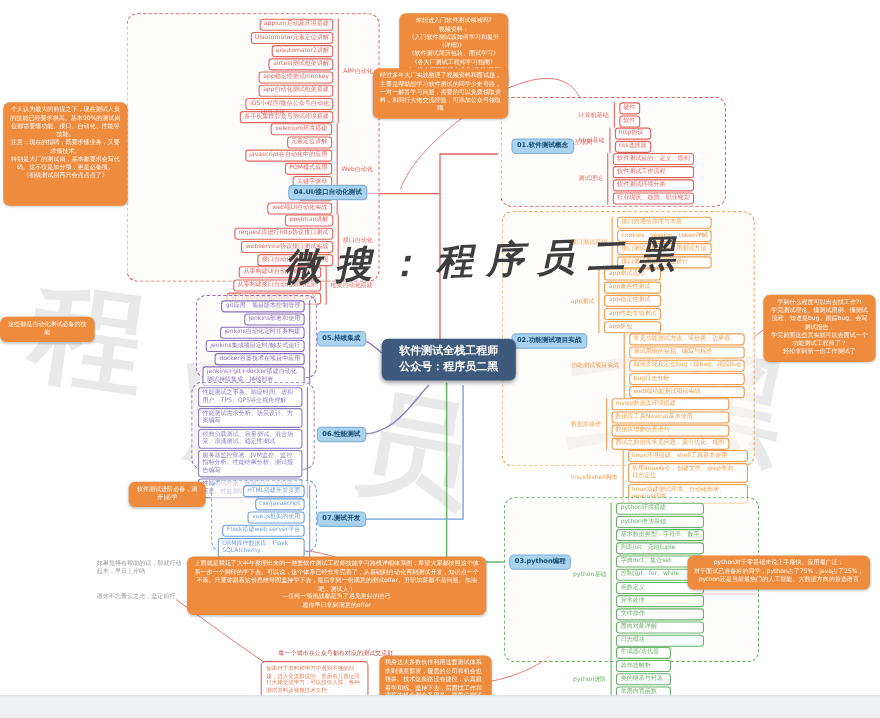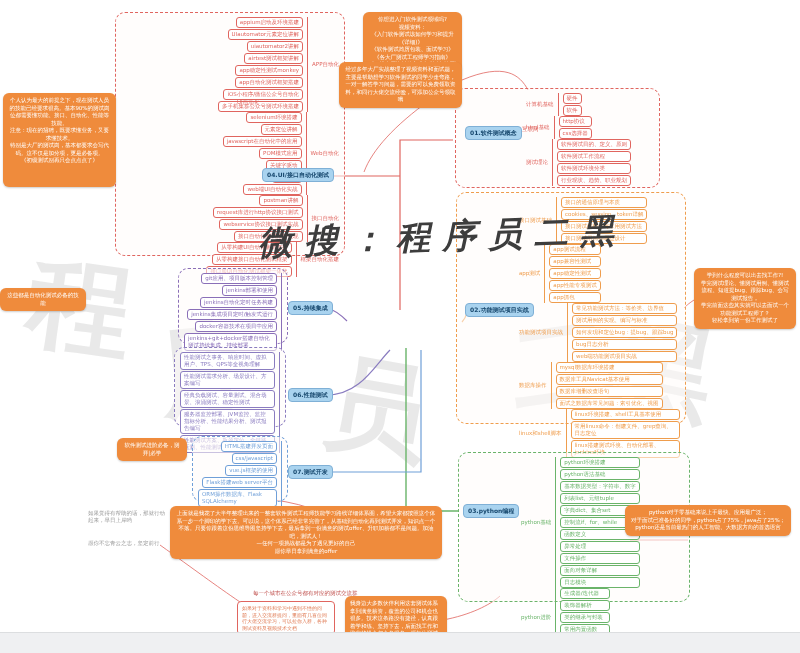--- a/index.html
+++ b/index.html
@@ -256,20 +256,24 @@
   <div class="branch-label" style="left:465px;top:303px;">02.功能测试项目实战</div>
   <div class="branch-label" style="left:463px;top:504px;">03.python编程</div>
   <div class="branch-label" style="left:262px;top:168px;">04.UI/接口自动化测试</div>
   <div class="branch-label" style="left:288px;top:301px;">05.持续集成</div>
   <div class="branch-label" style="left:288px;top:388px;">06.性能测试</div>
   <div class="branch-label" style="left:288px;top:465px;">07.测试开发</div>
 
   <span class="float-label" style="left:522px;top:126px;color:#e0655f;">互联网</span>
   <span class="float-label" style="left:237px;top:99px;color:#e0655f;">UI自动化</span>
 
+  <div id="center-node">
+    <div>软件测试全栈工程师</div>
+    <div>公众号：程序员二黑</div>
+  </div>
 
   <div class="handwriting" style="left:258px;top:214px;">微搜：程序员二黑</div>
 
   <div class="callout" style="left:3px;top:93px;width:113px;height:94px;">个人认为最大的前提之下，现在测试人员的技能已经要求很高。基本90%的测试岗位都需要懂功能、接口、自动化、性能等技能。
 注意：现在的招聘，既要求懂业务，又要求懂技术。
 特别是大厂的测试岗，基本都要求会写代码。这不仅是加分项，更是必备项。
 《初级测试别再只会点点点了》</div>
   <div class="callout" style="left:363px;top:12px;width:99px;">你想进入门软件测试领域吗?
 视频资料：
 《入门软件测试该如何学习和提升(详细)》

